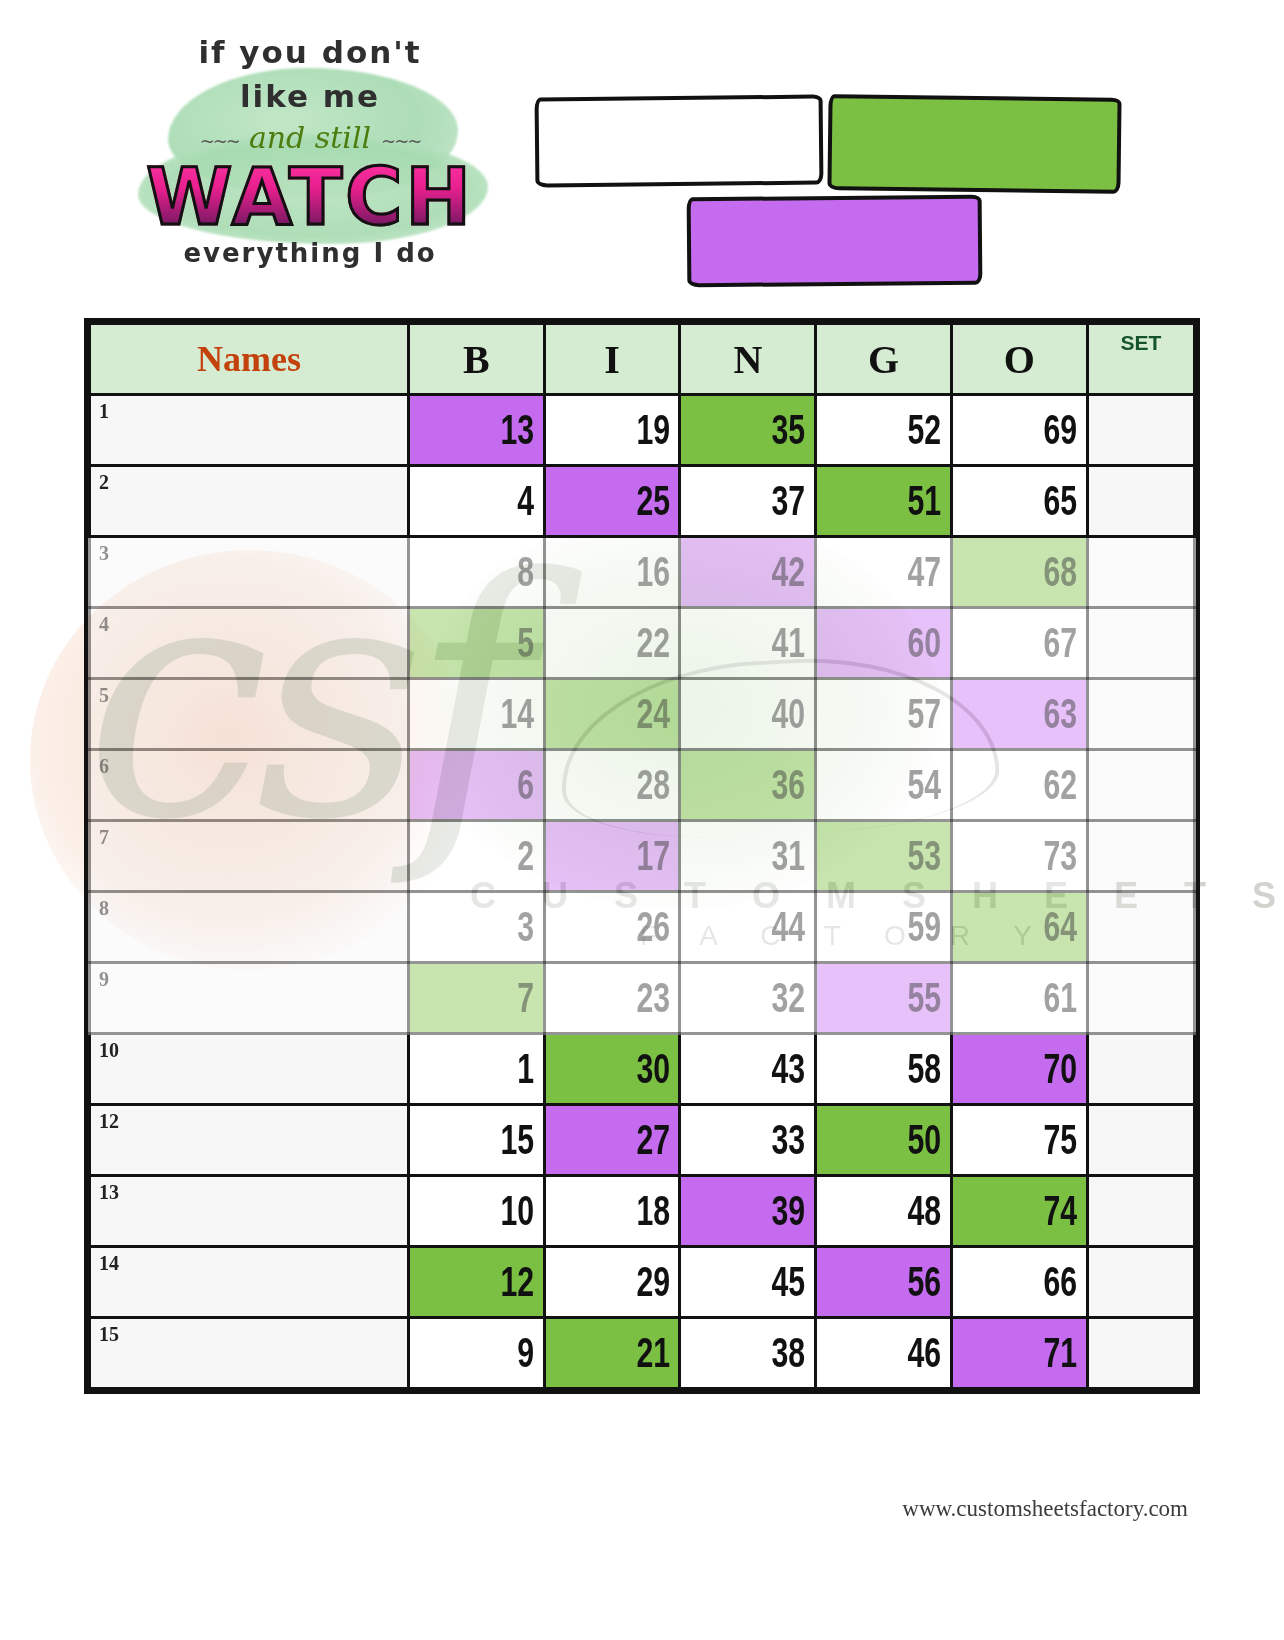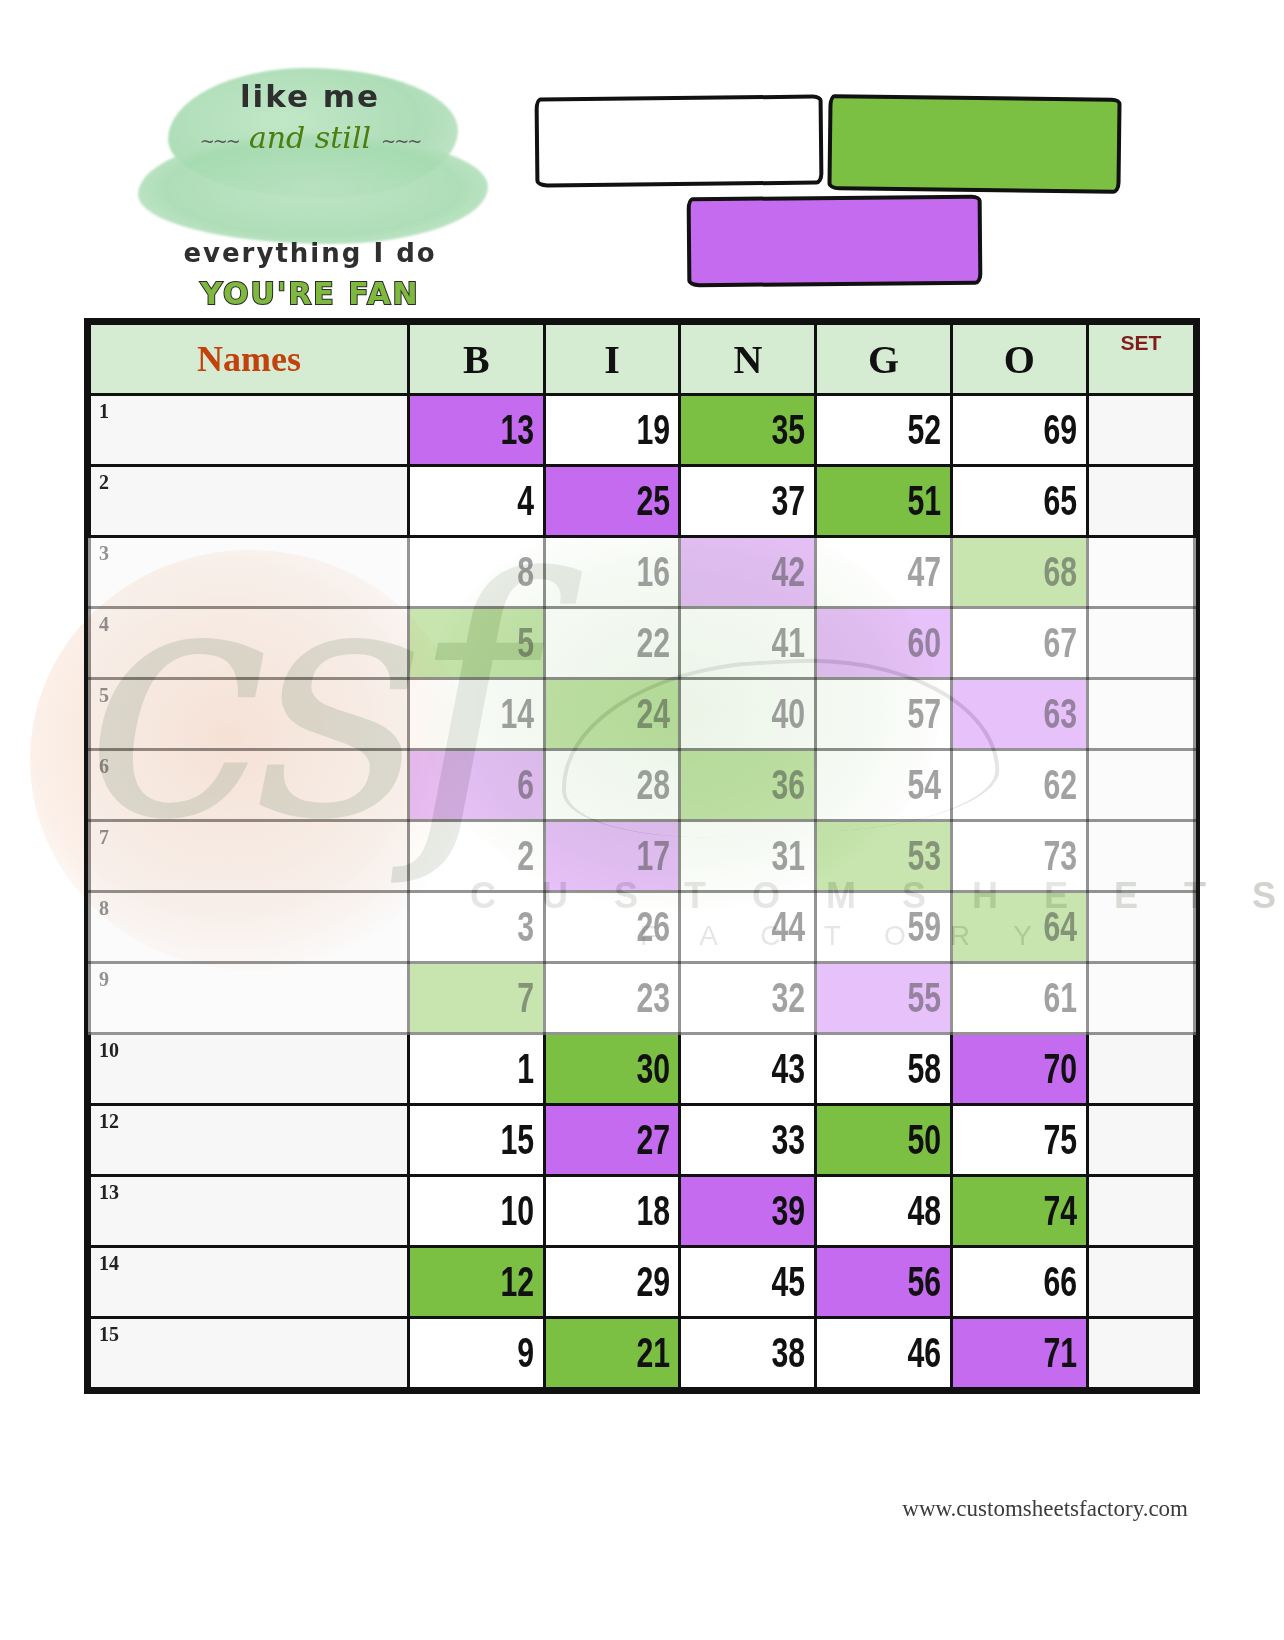--- a/index.html
+++ b/index.html
@@ -195,21 +195,21 @@
   .th-letter {
     font-size: 40px;
     font-weight: bold;
     font-family: "Liberation Serif", serif;
     color: #111;
     width: 131px;
   }
   .th-set {
     font-size: 21px;
     font-weight: bold;
-    color: #7f1d1d;
+    color: #14532d;
     width: 103px;
     vertical-align: top;
     padding-top: 6px;
     text-align: center;
   }
   tbody tr { height: 71px; }
   .name-cell {
     background: rgba(240,240,240,.55);
     position: relative;
   }
@@ -261,24 +261,25 @@
   }
 </style>
 </head>
 <body>
 
 <div id="header">
 
   <div id="logo">
     <div class="logo-blob" id="blob-top"></div>
     <div class="logo-blob" id="blob-mid"></div>
+    <div class="logo-line" id="logo-l1">if you don't</div>
     <div class="logo-line" id="logo-l2">like me</div>
     <div class="logo-line" id="logo-l3">and still</div>
+    <div class="logo-line" id="logo-watch">WATCH</div>
     <div class="logo-line" id="logo-l5">everything I do</div>
-    <div class="logo-line" id="logo-l6">YOU'RE FAN</div>
   </div>
 
   <div class="sketch-box" id="box-white"></div>
   <div class="sketch-box" id="box-green"></div>
   <div class="sketch-box" id="box-purple"></div>
 </div>
 
 <div id="watermark">
   <div id="wm-peach"></div>
   <div id="wm-green"></div>

